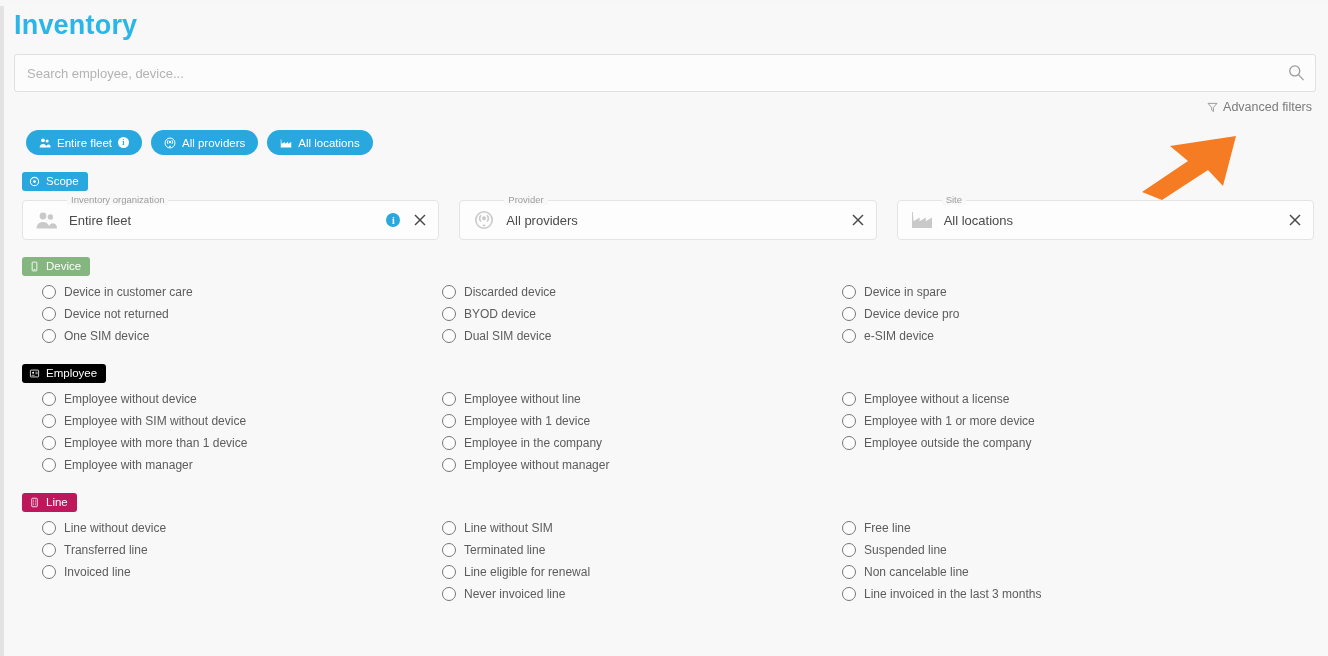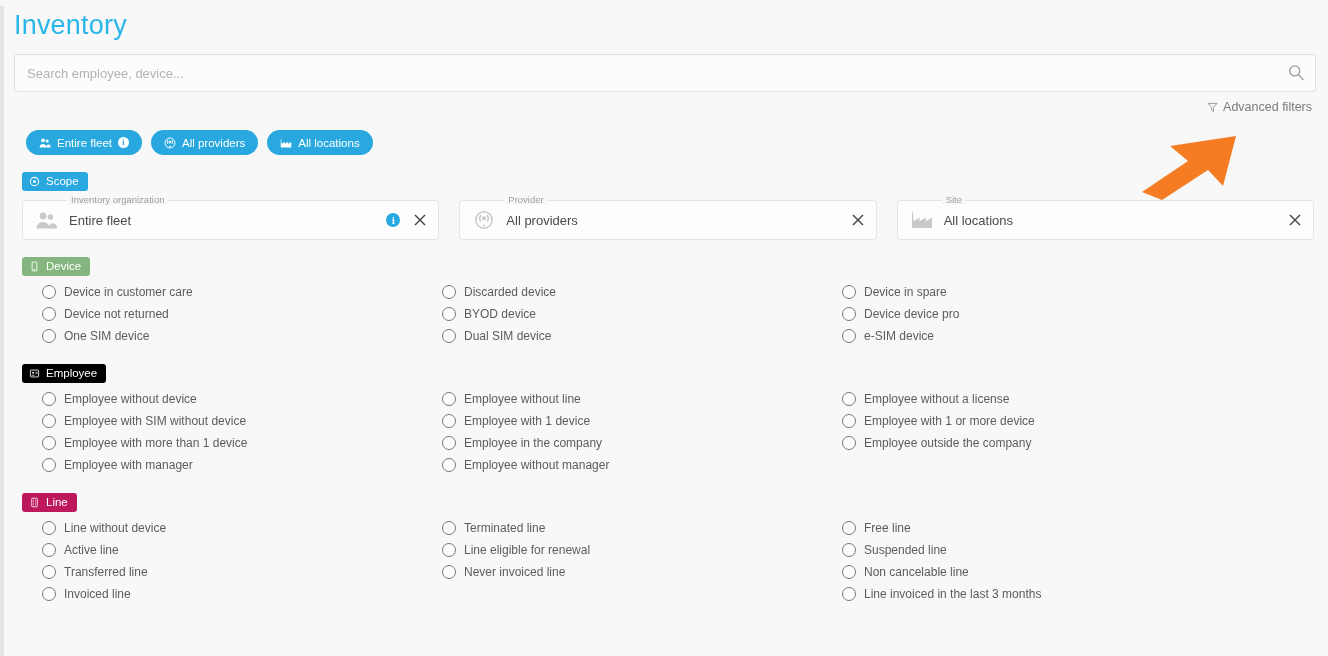--- a/index.html
+++ b/index.html
@@ -13,21 +13,21 @@
   .page {
     position: relative;
     width: 1328px; height: 656px;
     background: #f8f8f8;
     border-left: 4px solid #e3e3e3;
     padding: 0;
   }
   .page-title {
     color: #29b6e8;
     font-size: 27px;
-    font-weight: 400;
+    font-weight: 700;
     letter-spacing: .2px;
     margin: 6px 0 0 10px;
     line-height: 38px;
   }
 
   
   .search-wrap {
     margin: 10px 12px 8px 10px;
     position: relative;
     height: 38px;
@@ -414,32 +414,32 @@
       <span>Line</span>
     </div>
     <div class="opt-grid">
       <div>
         <div class="opt">
             <span class="radio"></span>
             <span class="opt-label">Line without device</span>
           </div>
         <div class="opt">
             <span class="radio"></span>
-            <span class="opt-label">Active line</span>
-          </div>
-        <div class="opt">
-            <span class="radio"></span>
             <span class="opt-label">Transferred line</span>
           </div>
         <div class="opt">
             <span class="radio"></span>
             <span class="opt-label">Invoiced line</span>
           </div>
       </div>
       <div>
+        <div class="opt">
+            <span class="radio"></span>
+            <span class="opt-label">Line without SIM</span>
+          </div>
         <div class="opt">
             <span class="radio"></span>
             <span class="opt-label">Terminated line</span>
           </div>
         <div class="opt">
             <span class="radio"></span>
             <span class="opt-label">Line eligible for renewal</span>
           </div>
         <div class="opt">
             <span class="radio"></span>

